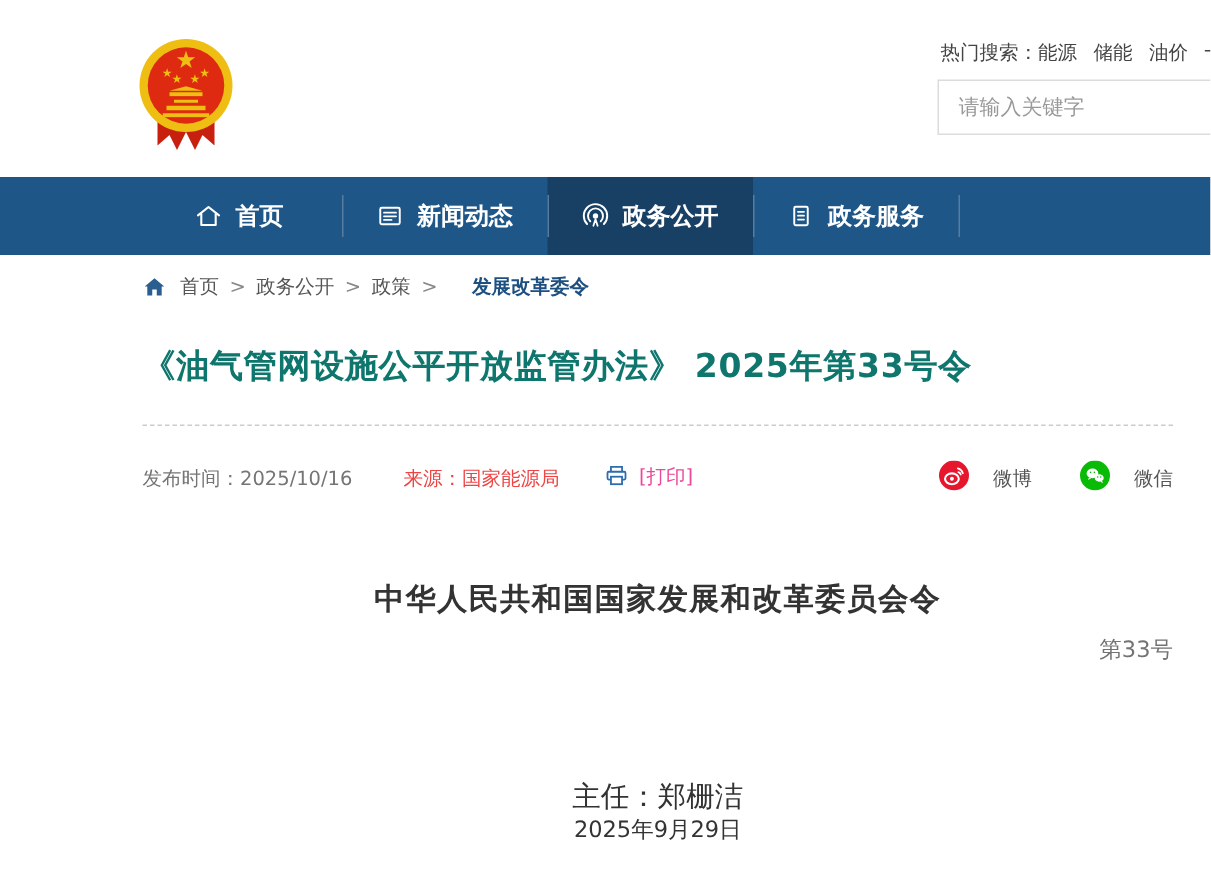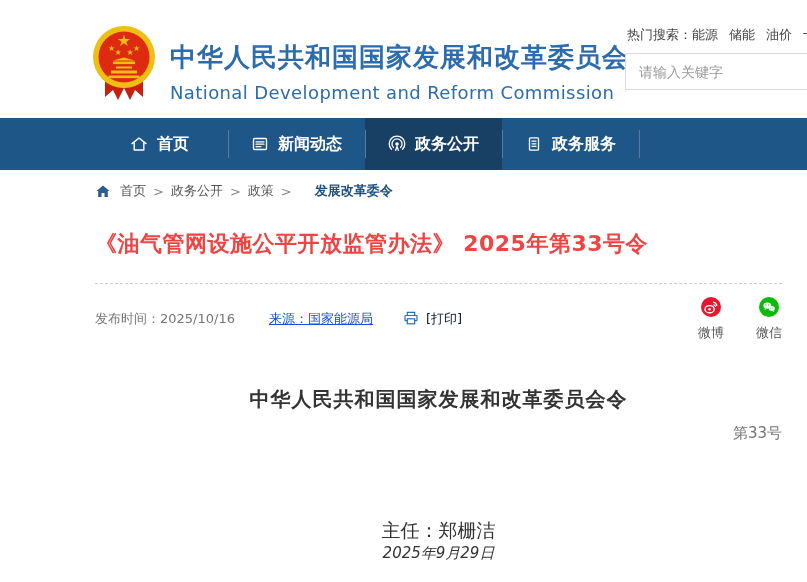--- a/index.html
+++ b/index.html
@@ -27,33 +27,33 @@
   .nav-icon { display:flex; align-items:center; }
 
   
   .breadcrumb { position:absolute; top:182px; left:95px; display:flex; align-items:center; gap:7px; font-size:13px; color:#555; }
   .breadcrumb .crumb { color:#555; text-decoration:none; cursor:pointer; }
   .breadcrumb .sep { color:#888; }
   .breadcrumb .crumb-last { color:#1d4f80; font-weight:bold;margin-left:16px; }
   .crumb-home-icon { display:flex; align-items:center; margin-right:2px; }
 
   
-  .article-title { position:absolute; top:229px; left:95px; width:687px; font-size:22px; font-weight:bold; color:#ef4444; letter-spacing:0.5px; }
+  .article-title { position:absolute; top:229px; left:95px; width:687px; font-size:22px; font-weight:bold; color:#0f766e; letter-spacing:0.5px; }
   .divider-dashed { position:absolute; top:283px; left:95px; width:687px; border-top:1px dashed #ccc; }
   .meta-row { position:absolute; top:306px; left:95px; width:687px; height:26px; display:flex; align-items:center; font-size:13px; color:#757575; }
-  .meta-src { margin-left:34px; color:#1d4ed8;text-decoration:underline; }
-  .meta-print { margin-left:30px; display:flex; gap:7px; color:#0f172a; cursor:pointer; }
+  .meta-src { margin-left:34px; color:#ef4444; }
+  .meta-print { margin-left:30px; display:flex; gap:7px; color:#ec4899; cursor:pointer; }
   .share { margin-left:auto; display:flex; align-items:center; gap:10px; }
-  .share-item { display:flex; align-items:center; gap:4px; color:#555; cursor:pointer; margin-left:22px;flex-direction:column; }
+  .share-item { display:flex; align-items:center; gap:16px; color:#555; cursor:pointer; margin-left:22px; }
 
   .doc-heading { position:absolute; top:386px; left:95px; width:687px; text-align:center; font-size:20px; font-weight:bold; color:#333; letter-spacing:1px; }
   .doc-number { position:absolute; top:424px; left:95px; width:687px; text-align:right; font-size:15px; color:#737373; }
   .doc-body { position:absolute; top:459px; left:95px; width:687px; font-size:14px; line-height:1.9; color:#333; text-indent:2em; }
   .doc-signer { position:absolute; top:518px; left:95px; width:687px; text-align:center; font-size:19px; color:#333; }
-  .doc-date { position:absolute; top:544px; left:95px; width:687px; text-align:center; font-size:15px; color:#333;font-style:italic; }
+  .doc-date { position:absolute; top:544px; left:95px; width:687px; text-align:center; font-size:15px; color:#333; }
 </style>
 </head>
 <body>
 
 <div class="page">
 
   <div class="header">
 
     <div class="emblem">
       <svg width="64" height="80" viewBox="0 0 64 80">
@@ -66,24 +66,20 @@
         <text x="38" y="31" font-size="8" fill="#eebe12" text-anchor="middle">★</text>
         <text x="44.5" y="27" font-size="8" fill="#eebe12" text-anchor="middle">★</text>
         <path d="M21 36.5 L32 33.5 L43 36.5 Z" fill="#eebe12"></path>
         <rect x="21" y="37.5" width="22" height="2.6" fill="#eebe12"></rect>
         <rect x="24" y="42.5" width="16" height="2" fill="#eebe12"></rect>
         <rect x="19" y="46.5" width="26" height="3" fill="#eebe12"></rect>
         <rect x="16.5" y="51.5" width="31" height="2.6" fill="#eebe12"></rect>
       </svg>
     </div>
 
-    <div class="site-titles">
-      <div class="site-zh">中华人民共和国国家发展和改革委员会</div>
-      <div class="site-en">National Development and Reform Commission</div>
-    </div>
 
     <div class="hot-search">
       <span>热门搜索：</span><span class="kw">能源</span><span class="kw">储能</span><span class="kw">油价</span><span class="kw">十五五</span>
     </div>
 
     <div class="search-box">
       <input type="text" placeholder="请输入关键字" style="">
     </div>
   </div>
 

